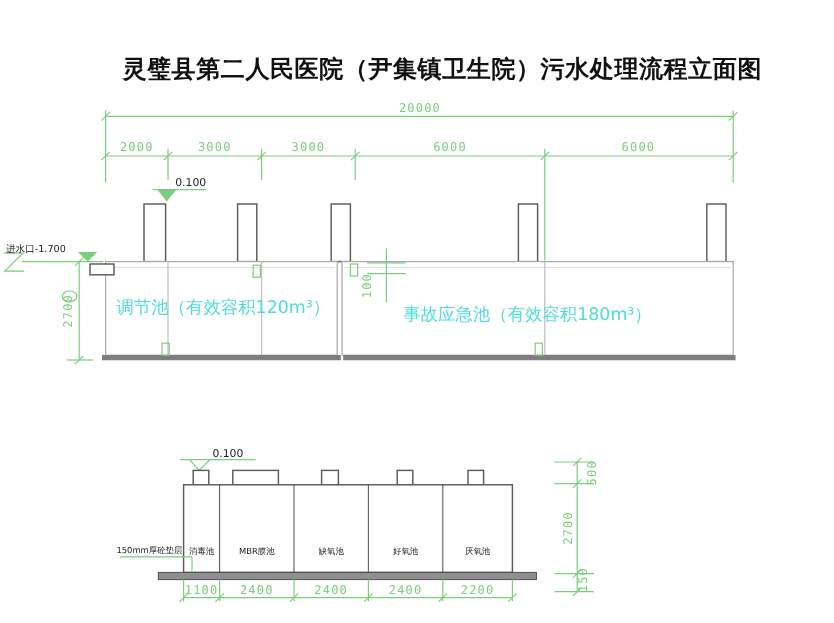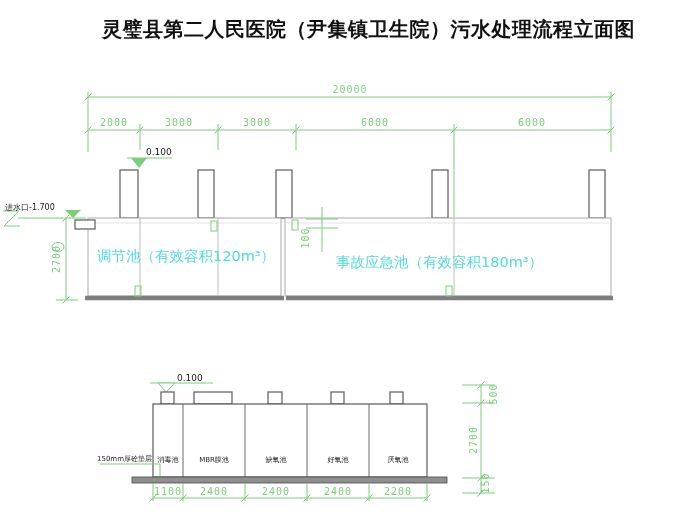--- a/index.html
+++ b/index.html
@@ -1,18 +1,18 @@
 <!DOCTYPE html>
 <html><head>
 <meta charset="utf-8">
 <style>
   html,body{margin:0;padding:0;background:#ffffff;}
   #canvas{position:relative;width:695px;height:519px;background:#ffffff;overflow:hidden;
           font-family:"DejaVu Sans",sans-serif;}
-  #title{position:absolute;top:16px;left:60px;right:18px;text-align:center;
+  #title{position:absolute;top:44px;left:60px;right:18px;text-align:center;
          font-family:"DejaVu Serif",serif;font-weight:bold;font-size:20px;color:#111;
          letter-spacing:0.5px;white-space:nowrap;}
   svg{position:absolute;left:0;top:0;}
   .dimline{stroke:#7ccd7c;stroke-width:1;fill:none;}
   .dimtext{fill:#7ccd7c;font-family:"DejaVu Sans Mono",monospace;font-size:10px;letter-spacing:1px;}
   .cyantext{fill:#4fdbdb;font-family:"DejaVu Sans",sans-serif;font-size:14.5px;}
   .blktext{fill:#1a1a1a;font-family:"DejaVu Sans",sans-serif;}
   .wall{stroke:#5a5a5a;stroke-width:1.2;fill:#ffffff;}
   .tank{stroke:#a8a8a8;stroke-width:1;fill:#ffffff;}
   .divider{stroke:#bfbfbf;stroke-width:1;}

